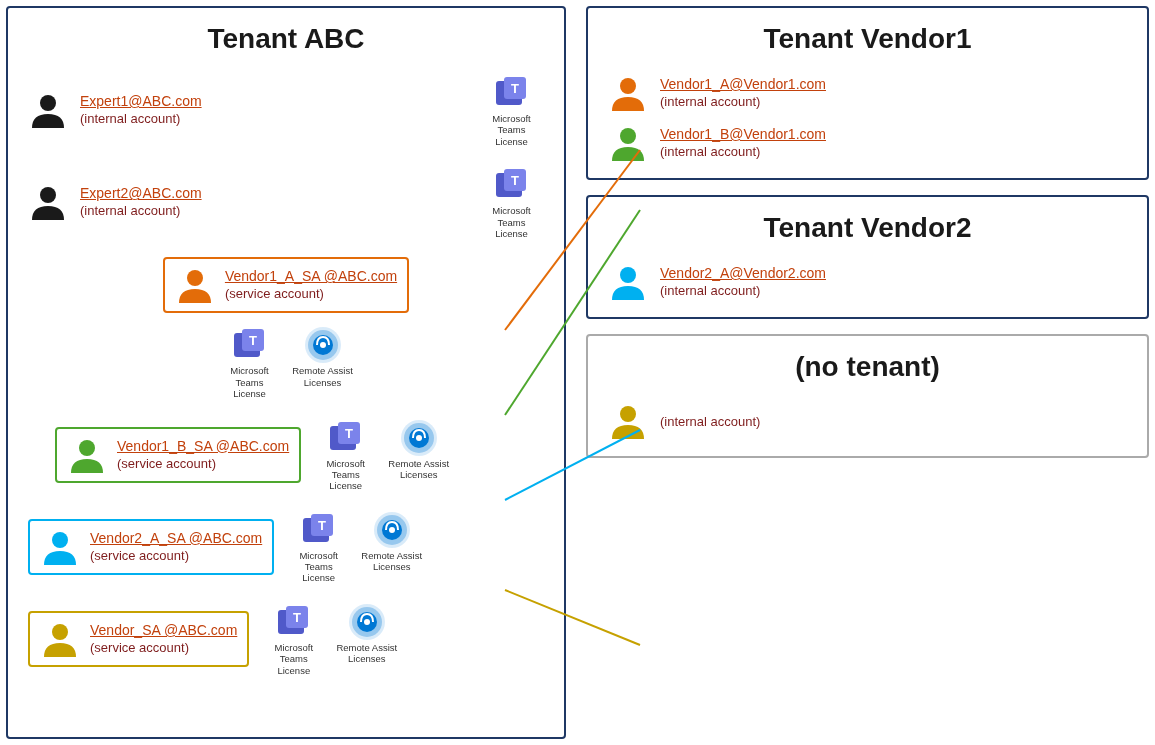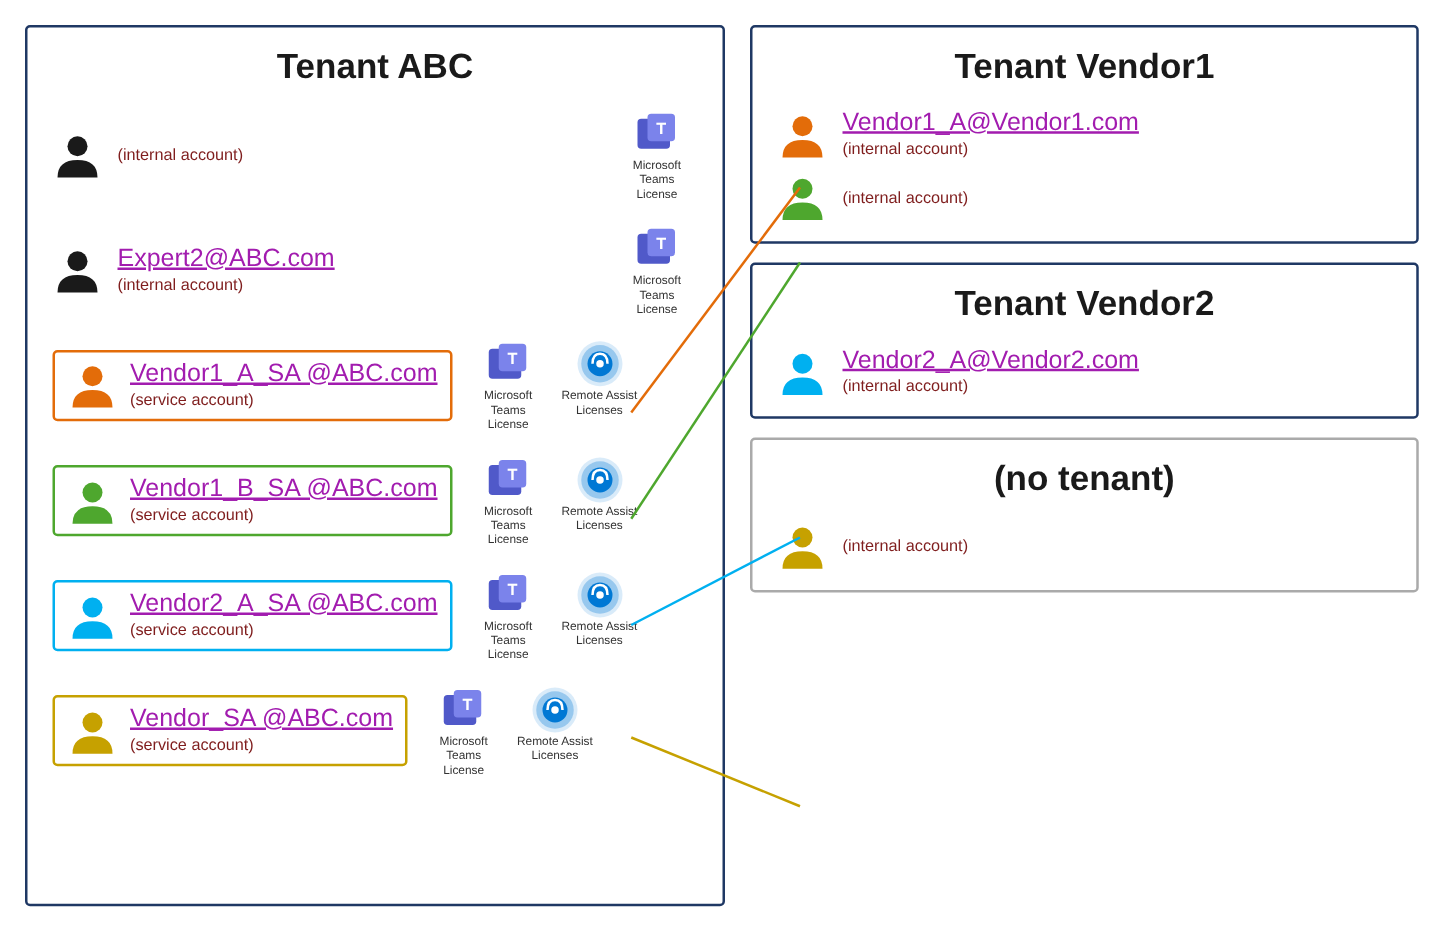--- a/index.html
+++ b/index.html
@@ -9,21 +9,21 @@
       width: 1155px;
       height: 745px;
       overflow: hidden;
       position: relative;
     }
 
     .main-container {
       display: flex;
       width: 1155px;
       height: 745px;
-      padding: 20px;
+      padding: 6px;
       gap: 20px;
     }
 
     
     .tenant-abc {
       border: 2.5px solid #1f3864;
       border-radius: 4px;
       width: 560px;
       min-height: 700px;
       padding: 15px 20px;
@@ -50,23 +50,23 @@
       width: 40px;
       height: 40px;
       flex-shrink: 0;
     }
 
     .user-info {
       flex: 1;
     }
 
     .user-link {
-      color: #a21caf;
+      color: #c2410c;
       text-decoration: underline;
-      font-size: 20px;
+      font-size: 14px;
       cursor: pointer;
       display: block;
     }
 
     .user-type {
       font-size: 13px;
       color: #7f1d1d;
     }
 
     .license-group {
@@ -161,20 +161,21 @@
 
   <div class="tenant-abc">
     <div class="panel-title">Tenant ABC</div>
 
     <div class="user-row">
       <svg class="person-icon" viewBox="0 0 40 40">
         <circle cx="20" cy="13" r="8" fill="#1a1a1a"></circle>
         <path d="M4 38 Q4 24 20 24 Q36 24 36 38" fill="#1a1a1a"></path>
       </svg>
       <div class="user-info">
+        <span class="user-link">Expert1@ABC.com</span>
         <span class="user-type">(internal account)</span>
       </div>
       <div class="license-group">
         <div class="license-icon">
           <svg class="teams-icon" viewBox="0 0 40 40">
             <rect x="4" y="8" width="26" height="24" rx="3" fill="#5059c9"></rect>
             <rect x="12" y="4" width="22" height="22" rx="3" fill="#7b83eb"></rect>
             <text x="23" y="20" text-anchor="middle" font-size="13" fill="white" font-weight="bold">T</text>
           </svg>
           <span class="icon-label">Microsoft Teams<br>License</span>
@@ -196,21 +197,21 @@
           <svg class="teams-icon" viewBox="0 0 40 40">
             <rect x="4" y="8" width="26" height="24" rx="3" fill="#5059c9"></rect>
             <rect x="12" y="4" width="22" height="22" rx="3" fill="#7b83eb"></rect>
             <text x="23" y="20" text-anchor="middle" font-size="13" fill="white" font-weight="bold">T</text>
           </svg>
           <span class="icon-label">Microsoft Teams<br>License</span>
         </div>
       </div>
     </div>
 
-    <div class="user-row" style="align-items:center;">
+    <div class="user-row" style="align-items:center;flex-direction:column;">
       <div class="sa-box orange" style="flex:0 0 auto;">
         <svg class="person-icon" viewBox="0 0 40 40">
           <circle cx="20" cy="13" r="8" fill="#e36c09"></circle>
           <path d="M4 38 Q4 24 20 24 Q36 24 36 38" fill="#e36c09"></path>
         </svg>
         <div class="user-info">
           <span class="user-link">Vendor1_A_SA @ABC.com</span>
           <span class="user-type">(service account)</span>
         </div>
       </div>
@@ -229,21 +230,21 @@
             <circle cx="20" cy="20" r="15" fill="#0078d4" opacity="0.3"></circle>
             <circle cx="20" cy="20" r="10" fill="#0078d4"></circle>
             <path d="M14 20 Q14 12 20 12 Q26 12 26 20" stroke="white" stroke-width="2" fill="none"></path>
             <circle cx="20" cy="20" r="3" fill="white"></circle>
           </svg>
           <span class="icon-label">Remote Assist<br>Licenses</span>
         </div>
       </div>
     </div>
 
-    <div class="user-row" style="">
+    <div class="user-row" style="margin-left:27px;">
       <div class="sa-box green" style="flex:0 0 auto;">
         <svg class="person-icon" viewBox="0 0 40 40">
           <circle cx="20" cy="13" r="8" fill="#4ea72e"></circle>
           <path d="M4 38 Q4 24 20 24 Q36 24 36 38" fill="#4ea72e"></path>
         </svg>
         <div class="user-info">
           <span class="user-link">Vendor1_B_SA @ABC.com</span>
           <span class="user-type">(service account)</span>
         </div>
       </div>
@@ -352,20 +353,21 @@
           <span class="user-type">(internal account)</span>
         </div>
       </div>
 
       <div class="tenant-user-row">
         <svg class="person-icon" viewBox="0 0 40 40">
           <circle cx="20" cy="13" r="8" fill="#4ea72e"></circle>
           <path d="M4 38 Q4 24 20 24 Q36 24 36 38" fill="#4ea72e"></path>
         </svg>
         <div class="user-info">
+          <span class="user-link">Vendor1_B@Vendor1.com</span>
           <span class="user-type">(internal account)</span>
         </div>
       </div>
     </div>
 
     <div class="tenant-panel">
       <div class="panel-title">Tenant Vendor2</div>
       <div class="tenant-user-row">
         <svg class="person-icon" viewBox="0 0 40 40">
           <circle cx="20" cy="13" r="8" fill="#00b0f0"></circle>

